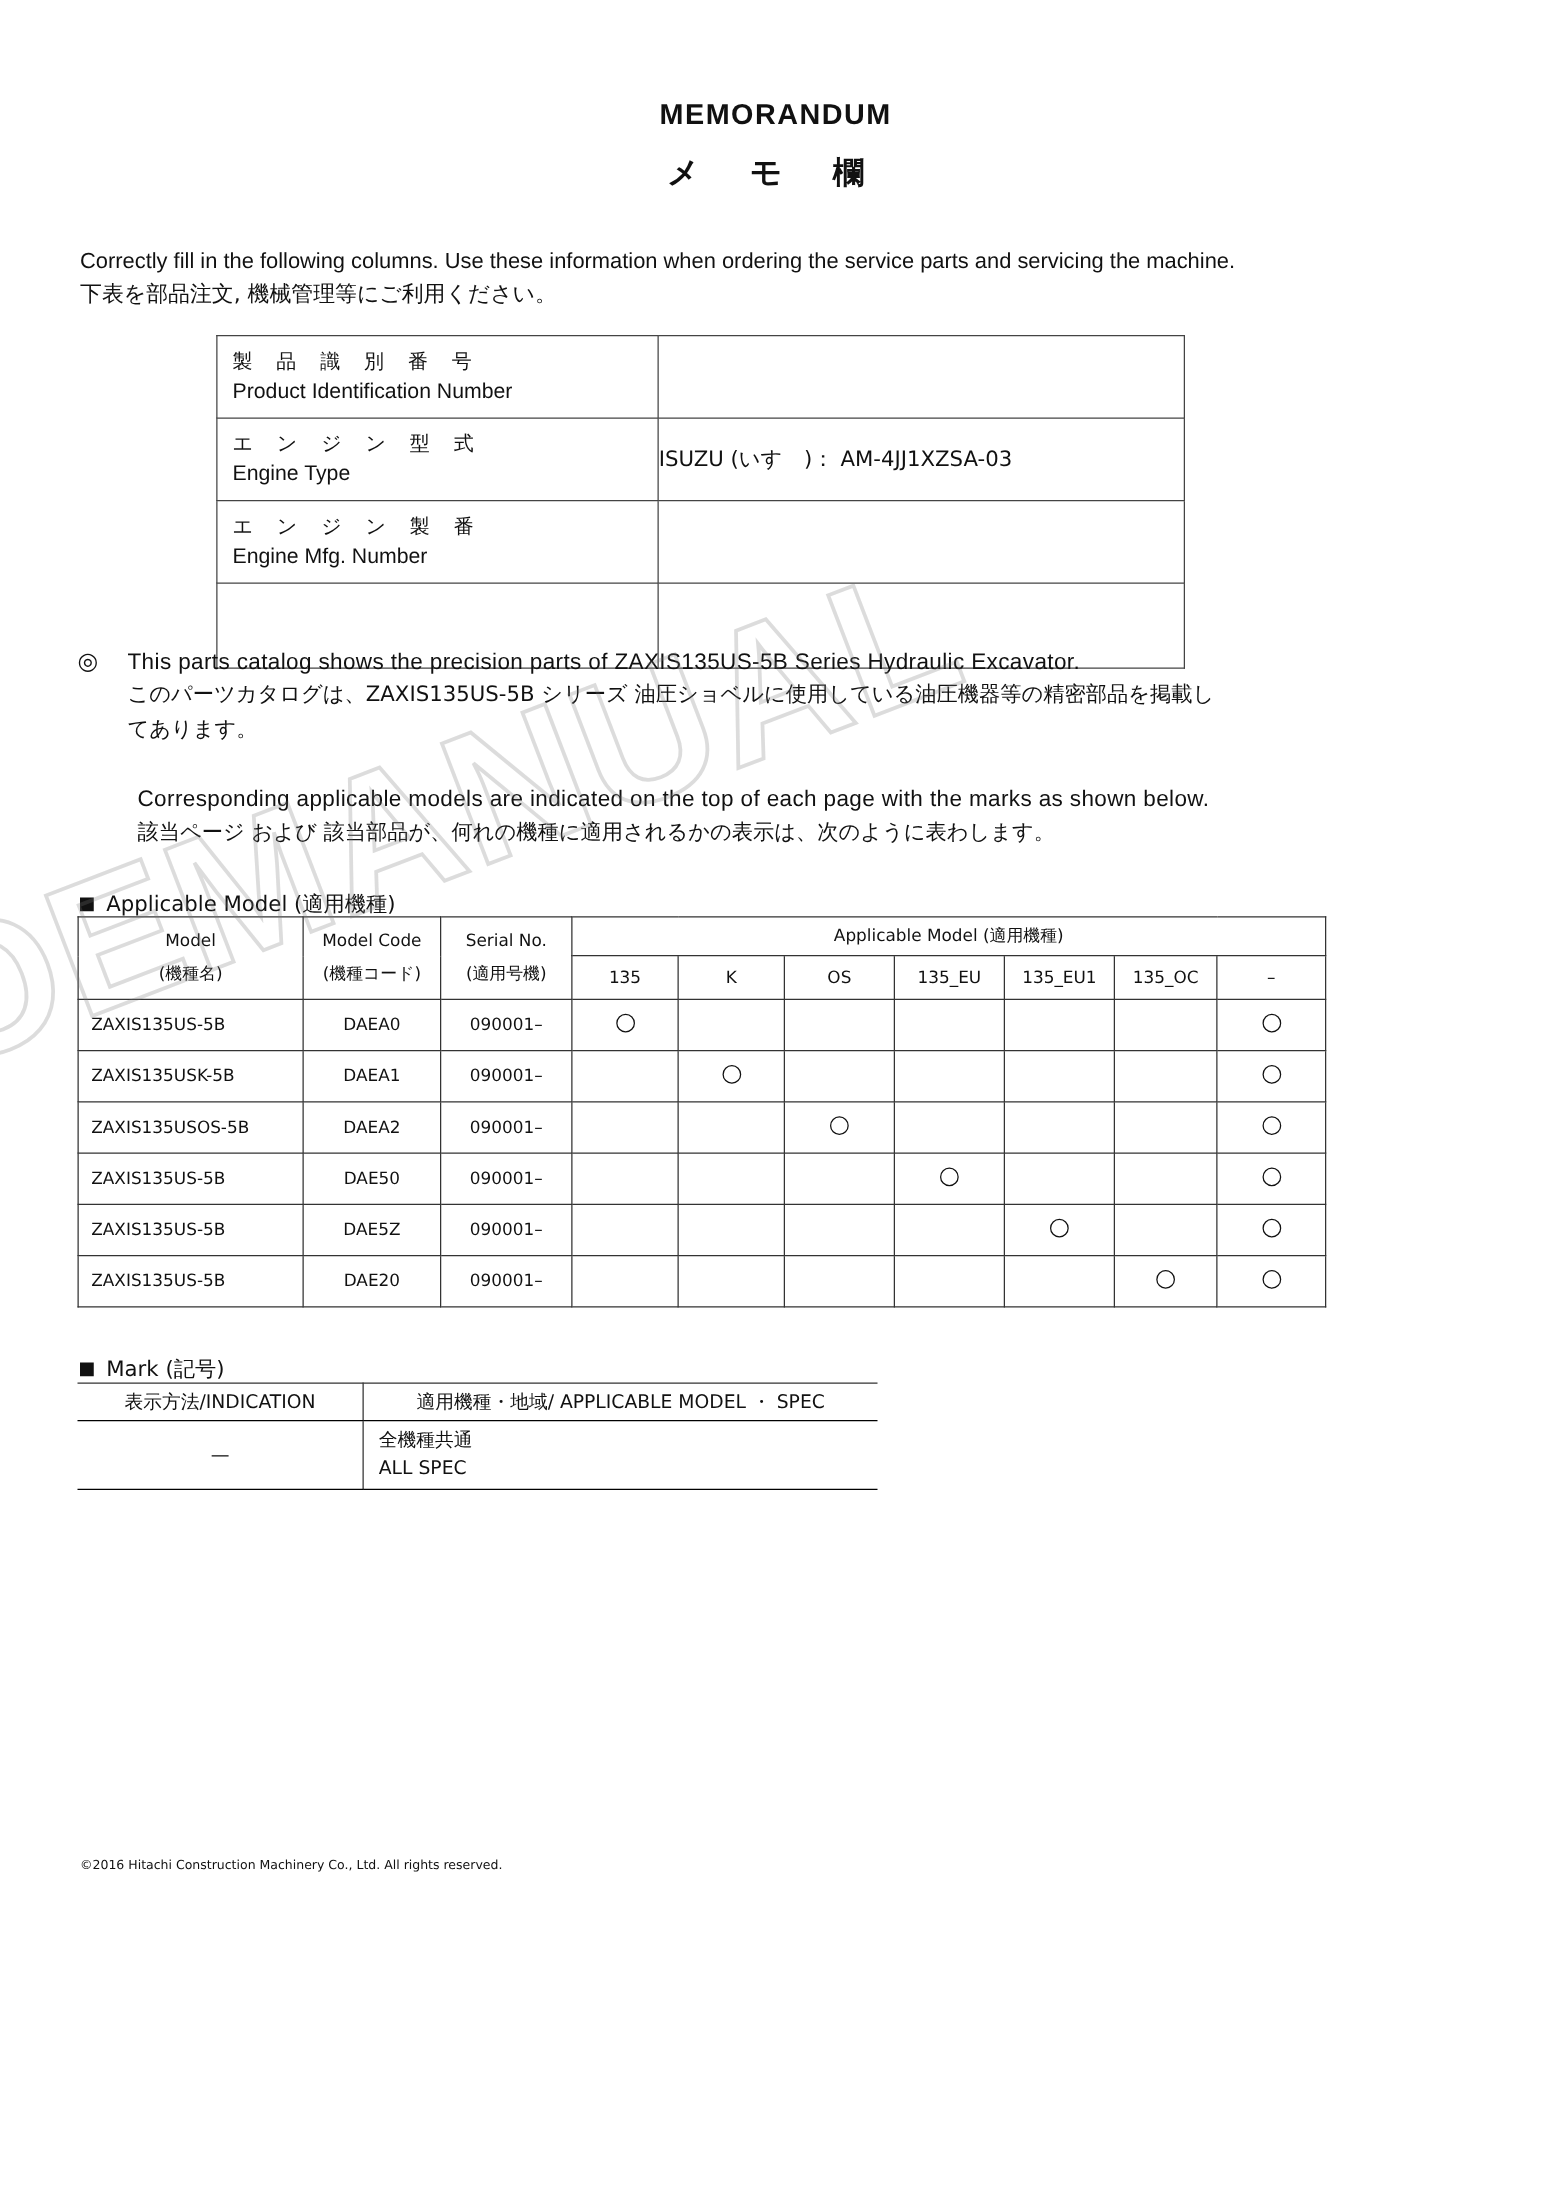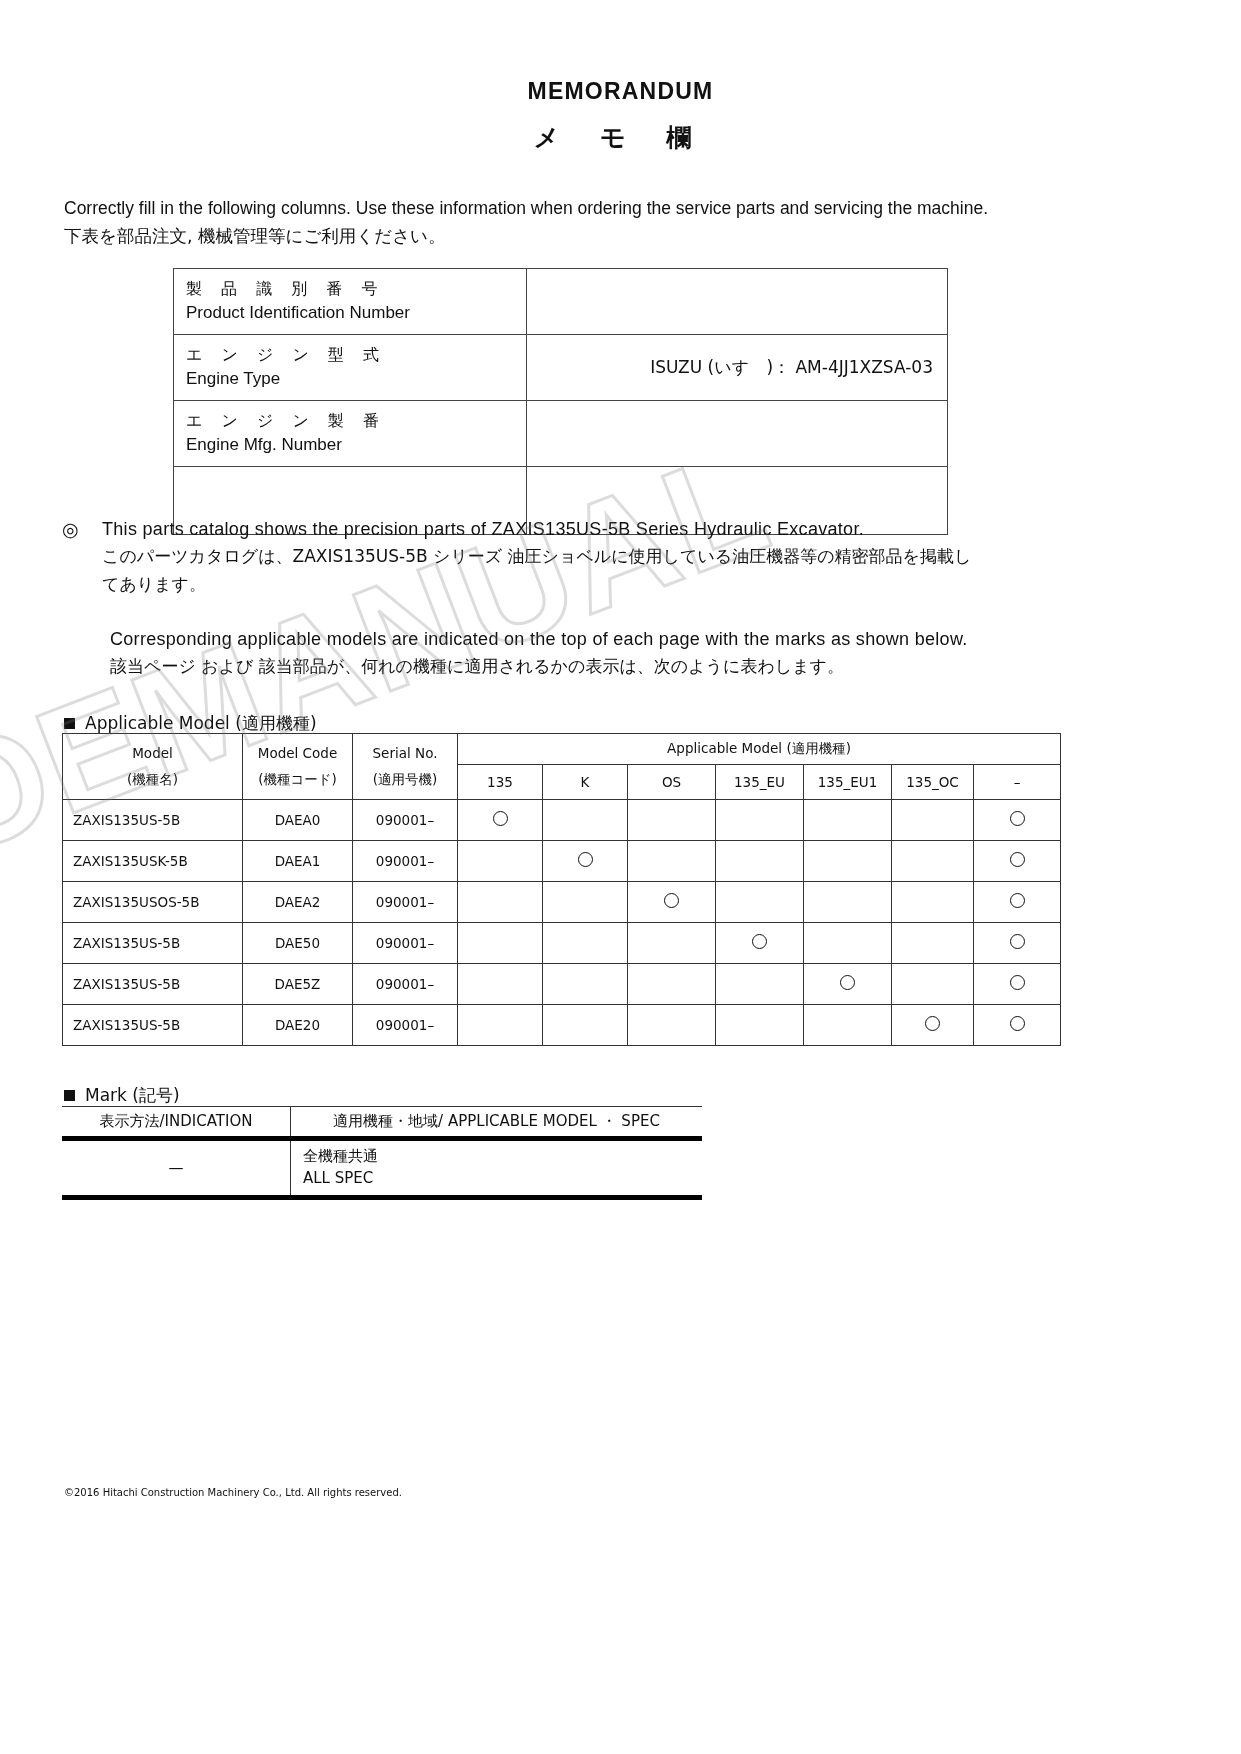--- a/index.html
+++ b/index.html
@@ -89,22 +89,21 @@
     border: 1px solid #444;
     padding: 0;
     vertical-align: middle;
   }
   .info-table td.label {
     width: 330px;
     padding: 7px 10px 8px 12px;
     height: 50px;
   }
   .info-table td.value {
-    padding: 7px 14px;
-    text-align: right;
+    padding: 7px 0;
   }
   .lab-jp {
     font-family: "DejaVu Sans", sans-serif;
     font-size: 16px;
     letter-spacing: 7px;
     line-height: 1.5;
   }
   .lab-en {
     font-size: 17px;
     line-height: 1.45;
@@ -217,21 +216,21 @@
   .mark-table {
     position: absolute;
     left: 62px;
     top: 1106px;
     width: 640px;
     border-collapse: collapse;
     table-layout: fixed;
   }
   .mark-table td, .mark-table th {
     border-top: 1px solid #333;
-    border-bottom: 5px solid #000000;
+    border-bottom: 1px solid #000000;
     font-weight: normal;
     font-family: "DejaVu Sans", sans-serif;
     font-size: 15px;
     padding: 5px 8px;
     text-align: center;
   }
   .mark-table .col-ind { width: 212px; border-right: 1px solid #333; }
   .mark-table td.spec { text-align: left; padding-left: 12px; line-height: 1.45; }
   .mark-table td.ind { height: 42px; }
 

